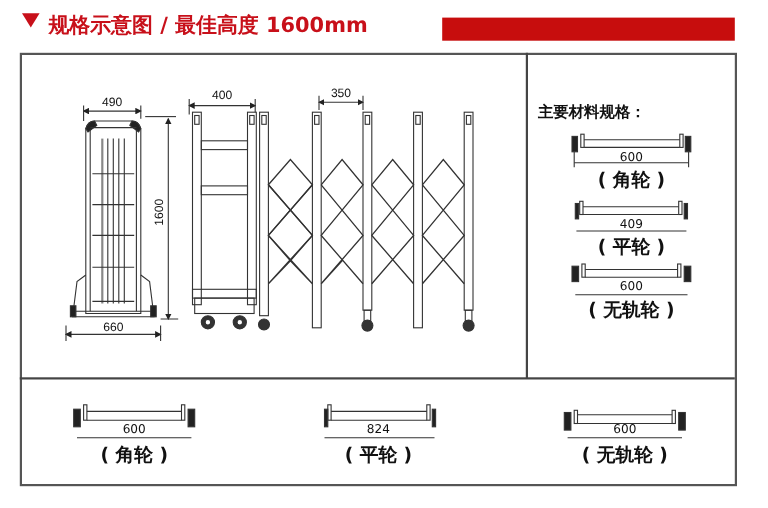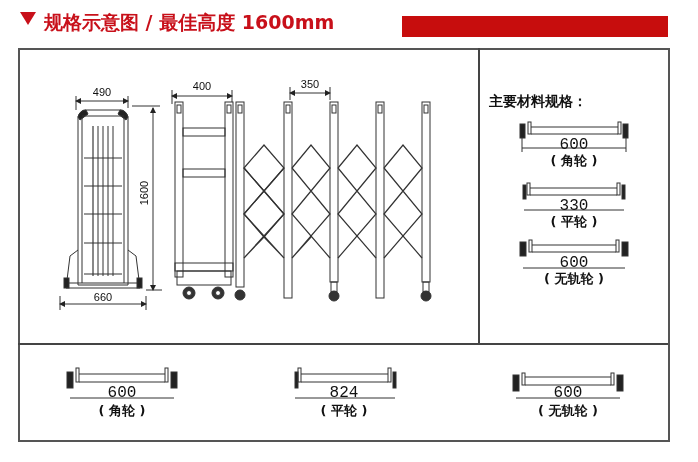--- a/index.html
+++ b/index.html
@@ -6,22 +6,22 @@
   body{width:698px;height:462px;position:relative;overflow:hidden;font-family:"DejaVu Sans","Liberation Sans",sans-serif;}
   .header{position:absolute;left:20px;top:10px;height:30px;display:flex;align-items:flex-start;}
   .tri{width:0;height:0;border-left:8px solid transparent;border-right:8px solid transparent;border-top:13px solid #c8101a;margin-right:8px;margin-top:2px;}
   .title{color:#c8101a;font-size:19px;font-weight:bold;letter-spacing:0px;white-space:nowrap;}
   .redbar{position:absolute;left:402px;top:16px;width:266px;height:21px;background:#c70d0d;}
   .frame{position:absolute;left:18px;top:48px;width:648px;height:390px;border:2px solid #555;box-sizing:content-box;}
   .hdiv{position:absolute;left:18px;top:343px;width:650px;height:2px;background:#444;}
   .vdiv{position:absolute;left:478px;top:48px;width:1.5px;height:296px;background:#444;}
   svg text{font-family:"Liberation Sans","DejaVu Sans",sans-serif;}
   .spec-title{position:absolute;left:489px;top:71px;font-size:14px;font-weight:bold;color:#111;margin-top:22px;}
-  .lbl{position:absolute;font-size:16px;color:#111;text-align:center;width:80px;font-family:Liberation Mono, monospace;}
-  .cap{position:absolute;font-size:13px;font-weight:bold;color:#111;text-align:center;width:90px;}
+  .lbl{position:absolute;font-size:11px;color:#111;text-align:center;width:80px;}
+  .cap{position:absolute;font-size:17px;font-weight:bold;color:#111;text-align:center;width:90px;}
 </style>
 </head>
 <body>
 
 <div class="header">
   <span class="tri"></span>
   <span class="title">规格示意图 / 最佳高度 1600mm</span>
 </div>
 <div class="redbar"></div>
 
@@ -186,21 +186,21 @@
         <rect x="98" y="0" width="3" height="12"></rect>
       <line x1="12" y1="4" x2="98" y2="4"></line>
         <line x1="12" y1="12" x2="98" y2="12"></line>
       <line x1="3" y1="25" x2="107" y2="25"></line>
     </g>
   </g>
 </svg>
 
 <div class="lbl" style="left:534px;top:136px">600</div>
 <div class="cap" style="left:529px;top:152px">( 角轮 )</div>
-<div class="lbl" style="left:534px;top:197px">330</div>
+<div class="lbl" style="left:534px;top:197px">409</div>
 <div class="cap" style="left:529px;top:213px">( 平轮 )</div>
 <div class="lbl" style="left:534px;top:254px">600</div>
 <div class="cap" style="left:529px;top:270px">( 无轨轮 )</div>
 
 <div class="lbl" style="left:82px;top:384px">600</div>
 <div class="cap" style="left:77px;top:402px">( 角轮 )</div>
 <div class="lbl" style="left:304px;top:384px">824</div>
 <div class="cap" style="left:299px;top:402px">( 平轮 )</div>
 <div class="lbl" style="left:528px;top:384px">600</div>
 <div class="cap" style="left:523px;top:402px">( 无轨轮 )</div>

